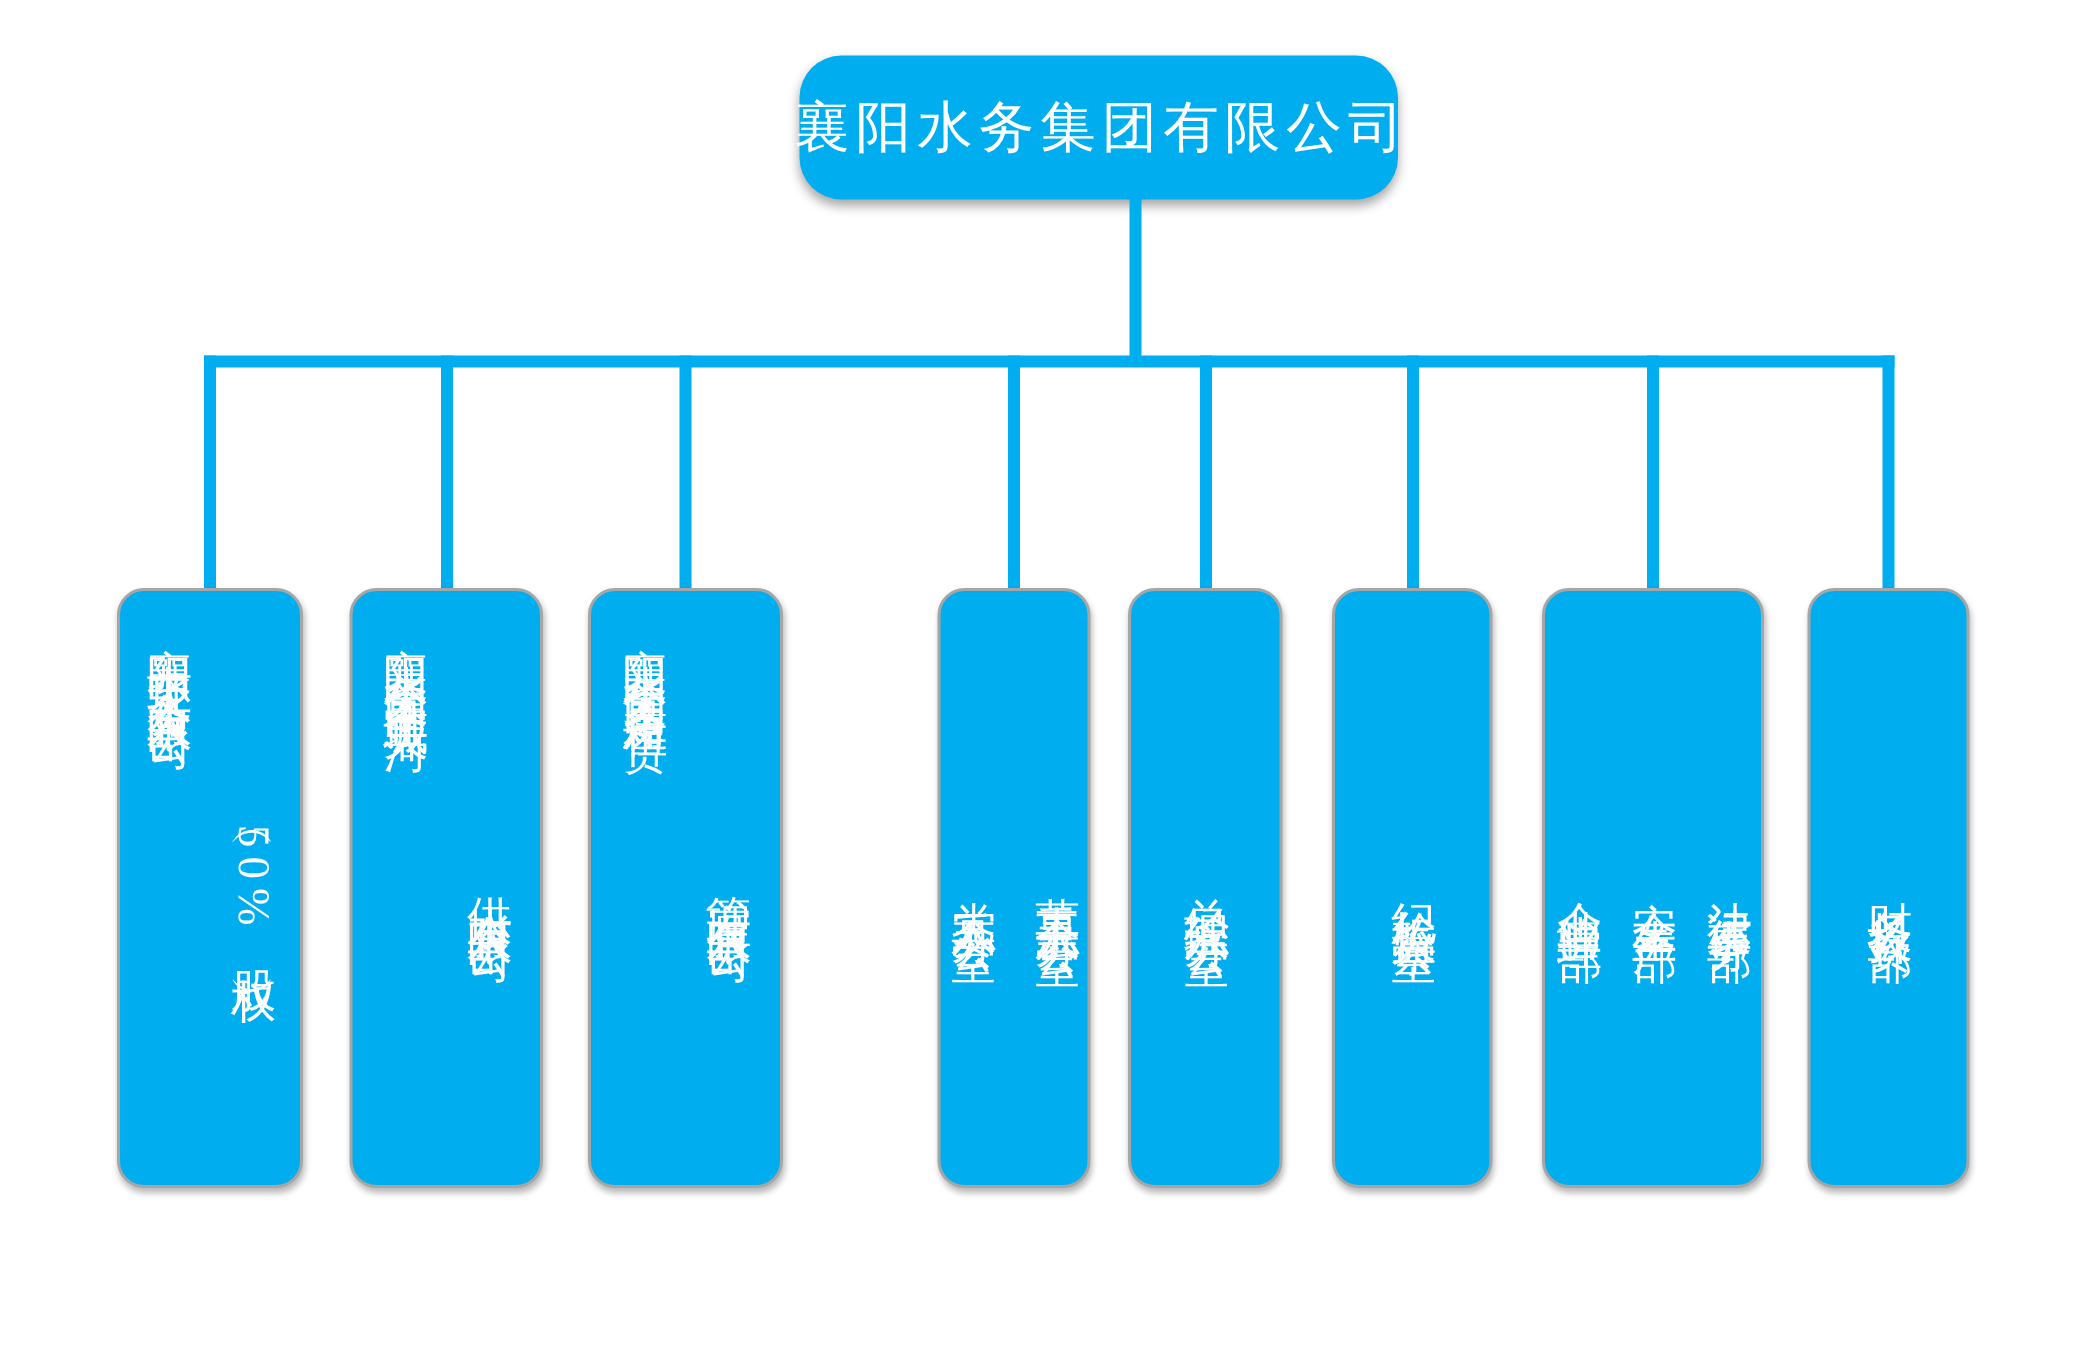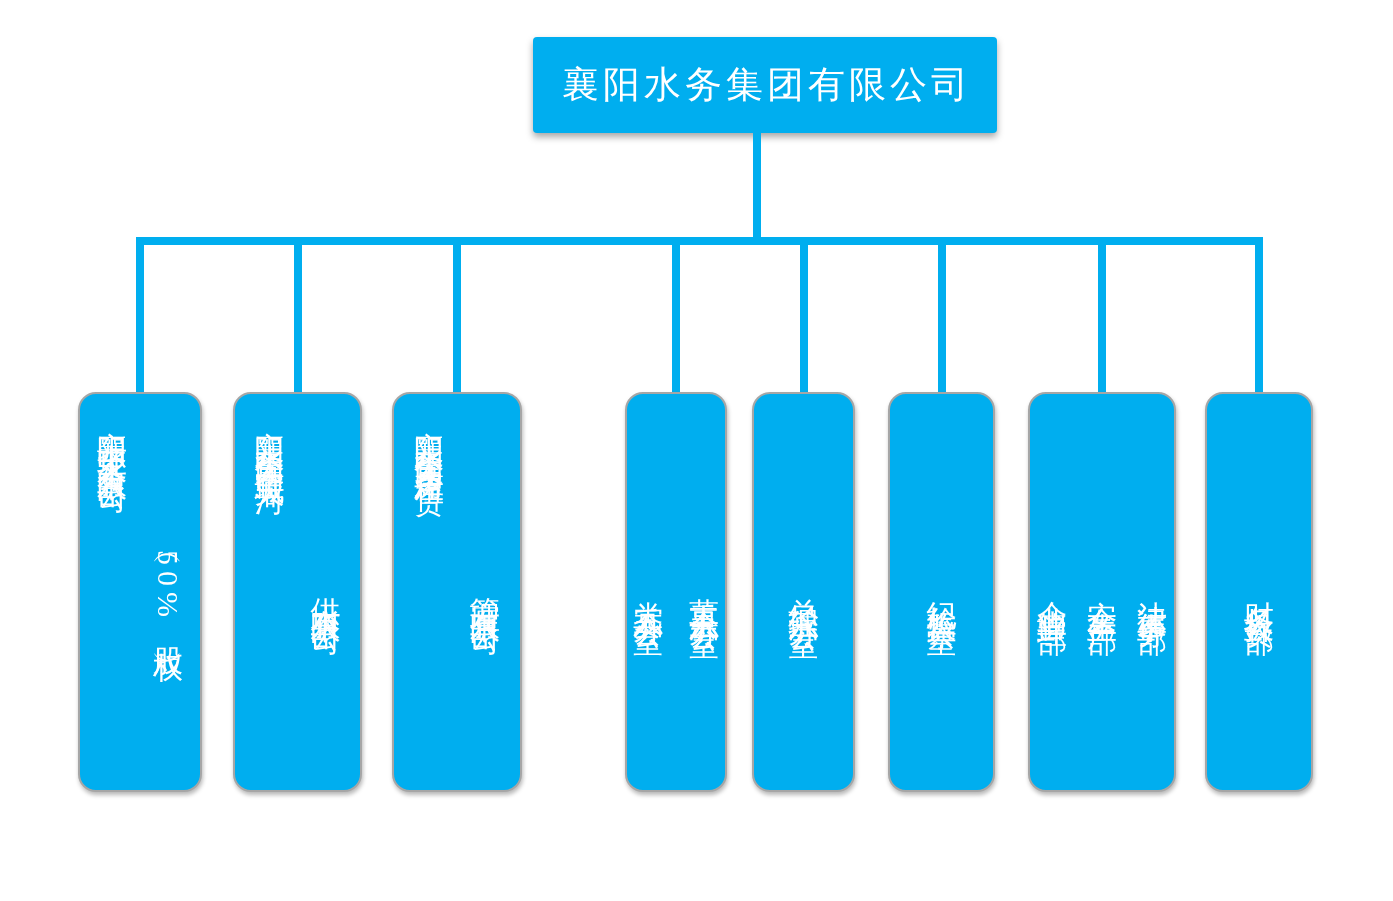--- a/index.html
+++ b/index.html
@@ -19,23 +19,23 @@
     width: 1393px;
     height: 901px;
     background: var(--bg);
     overflow: hidden;
   }
 
   
   .root-box {
     position: absolute;
     left: 533px; top: 37px;
-    width: 464px; height: 96px;
+    width: 399px; height: 96px;
     background: var(--fill);
-    border-radius: 4px;
+    border-radius: 28px;
     box-shadow: 0 4px 7px rgba(0,0,0,.35);
     display: flex;
     align-items: center;
     justify-content: center;
   }
   .root-label {
     color: var(--text);
     font-size: 37px;
     letter-spacing: 4px;
     white-space: nowrap;

